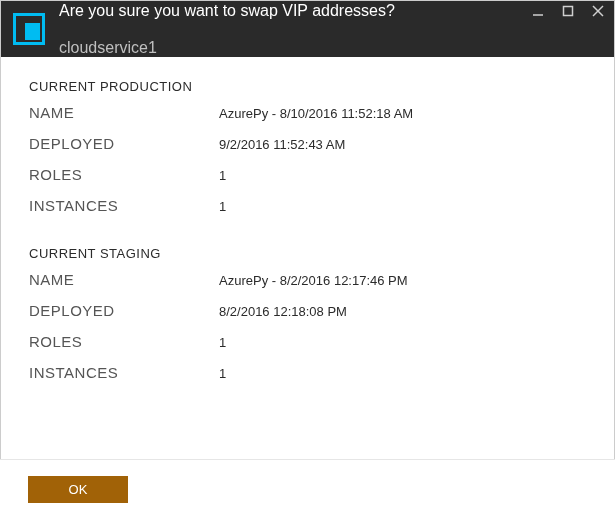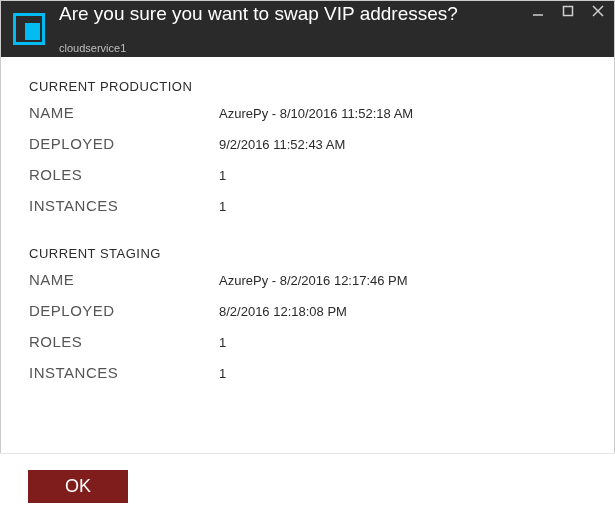--- a/index.html
+++ b/index.html
@@ -25,22 +25,22 @@
     height: 32px;
     background: #00bcf2;
     margin-right: 14px;
     display: flex;
     align-items: center;
     justify-content: center;
     flex-shrink: 0;
   }
   .app-icon svg { display: block; }
   .title-text { display: flex; flex-direction: column; line-height: 1.2; }
-  .title-main { font-size: 19px; color: #fff; }
-  .title-sub { font-size: 11px; color: #bfbfbf; margin-top: 17px; }
+  .title-main { font-size: 16px; color: #fff; }
+  .title-sub { font-size: 16px; color: #bfbfbf; margin-top: 17px; }
   .win-controls {
     position: absolute;
     right: 6px;
     top: 4px;
     display: flex;
     gap: 14px;
     color: #cfcfcf;
     font-size: 13px;
   }
   .win-btn { cursor: default; width: 16px; text-align: center; line-height: 1; }
@@ -73,24 +73,24 @@
   .footer {
     border-top: 1px solid #e6e6e6;
     padding: 16px 28px;
     position: absolute;
     bottom: 0;
     left: 0;
     right: 0;
     background: #fff;
   }
   .btn-ok {
-    background: #7f1d1d;
+    background: #a16207;
     color: #fff;
     border: none;
-    font-size: 18px;
+    font-size: 13px;
     padding: 6px 0;
     width: 100px;
     text-align: center;
     cursor: pointer;
     font-family: inherit;
   }
 </style>
 </head>
 <body>
 

